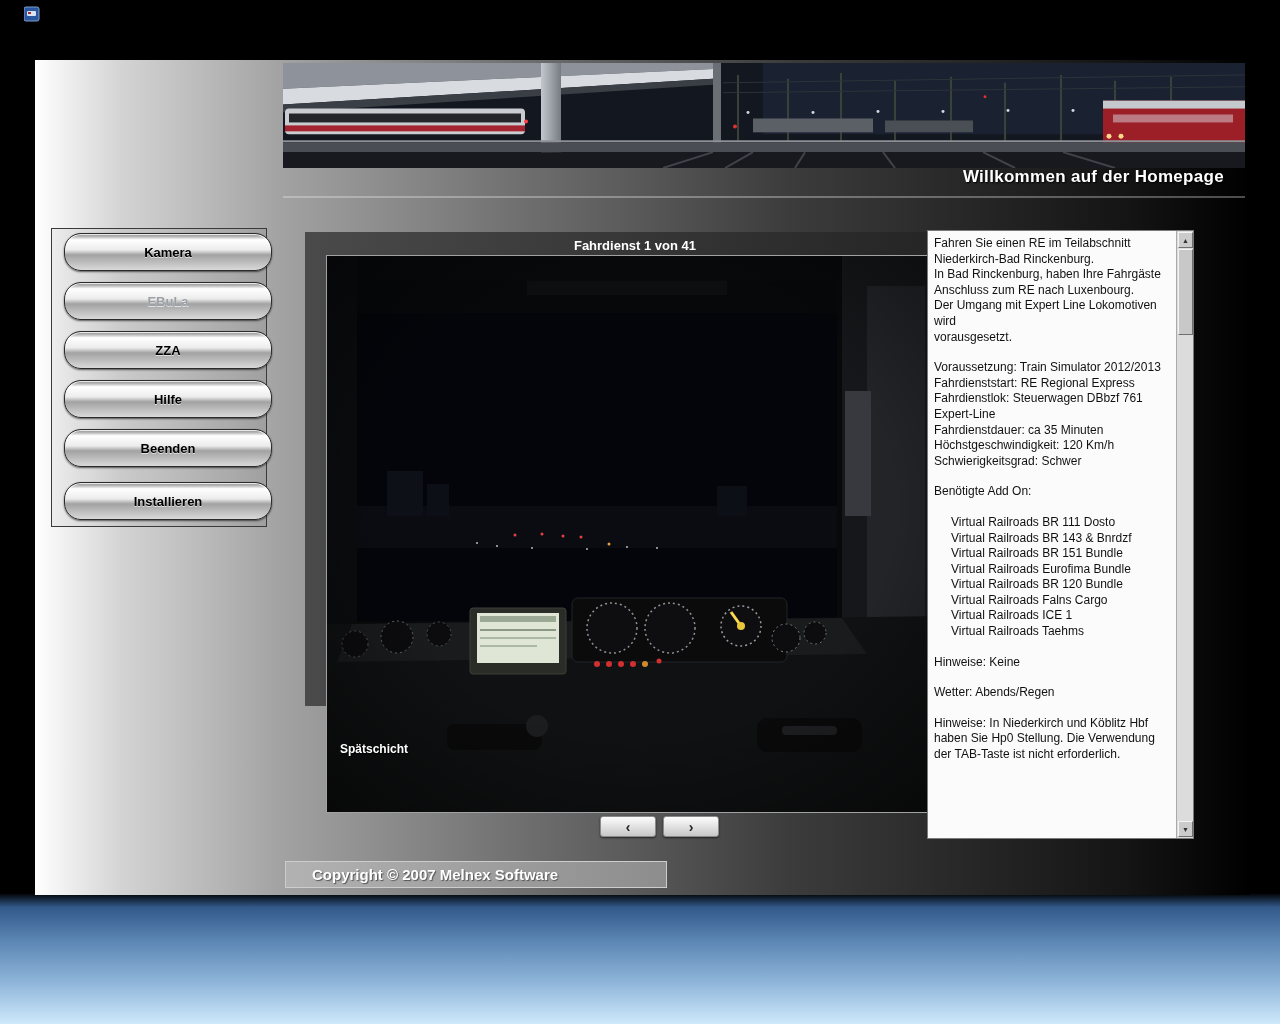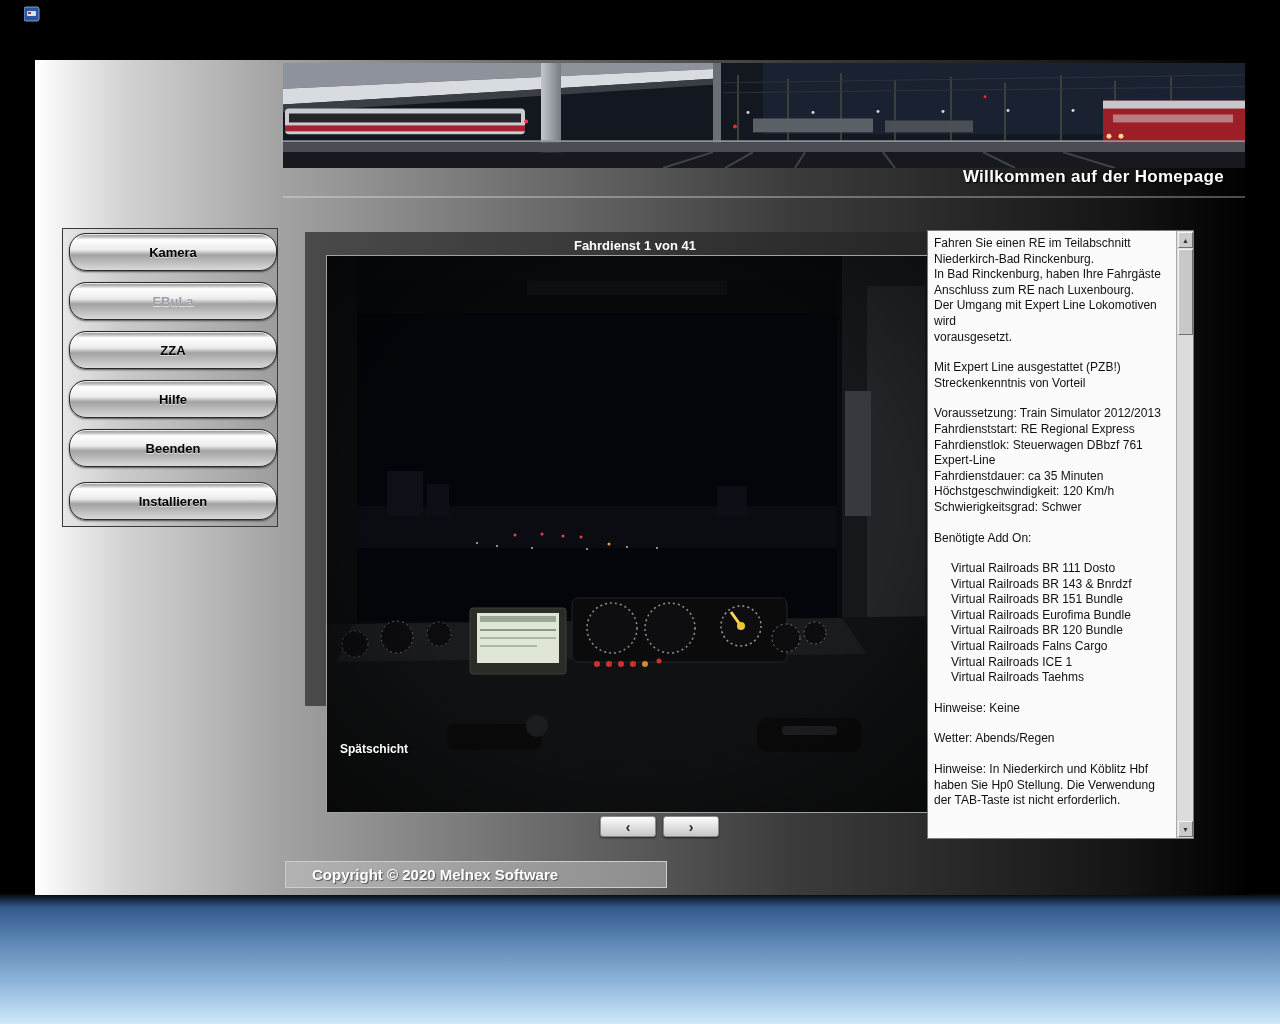--- a/index.html
+++ b/index.html
@@ -26,22 +26,22 @@
   .welcome {
     position:absolute; top:107px; right:26px;
     color:#fff; font-size:17px; font-weight:bold; letter-spacing:.3px;
     text-shadow:1px 1px 2px #000;
   }
   .separator { position:absolute; left:248px; top:136px; width:962px; height:2px;
     background:linear-gradient(to right,#cfcfcf,#8a8a8a); opacity:.55; }
 
   
   .sidebar {
-    position:absolute; left:27px; top:168px; width:216px;
-    border:1px solid #3a3a3a; padding:4px 0 6px 6px; background:rgba(0,0,0,0.04);
+    position:absolute; left:16px; top:168px; width:216px;
+    border:1px solid #3a3a3a; padding:4px 0 6px 12px; background:rgba(0,0,0,0.04);
   }
   .btn {
     width:208px; height:38px; margin:0 auto 11px auto;
     border:1px solid #2b2b2b; border-radius:17px;
     background:linear-gradient(180deg,#7c7c7c 0%,#ffffff 16%,#ececec 44%,#a2a2a2 58%,#d9d9d9 100%);
     box-shadow:inset 0 1px 1px rgba(255,255,255,.9), 0 1px 2px rgba(0,0,0,.6);
     display:flex; align-items:center; justify-content:center;
     cursor:pointer;
   }
   .btn:last-child { margin-bottom:0; }
@@ -335,22 +335,20 @@
 
     <div class="details">
       <div class="details-text">
         <div class="para">Fahren Sie einen RE im Teilabschnitt
 Niederkirch-Bad Rinckenburg.
 In Bad Rinckenburg, haben Ihre Fahrgäste
 Anschluss zum RE nach Luxenbourg.
 Der Umgang mit Expert Line Lokomotiven
 wird
 vorausgesetzt.</div>
-        <div class="para">Mit Expert Line ausgestattet (PZB!)
-Streckenkenntnis von Vorteil</div>
         <div class="para">Voraussetzung: Train Simulator 2012/2013
 Fahrdienststart: RE Regional Express
 Fahrdienstlok: Steuerwagen DBbzf 761
 Expert-Line
 Fahrdienstdauer: ca 35 Minuten
 Höchstgeschwindigkeit: 120 Km/h
 Schwierigkeitsgrad: Schwer</div>
         <div class="para">Benötigte Add On:</div>
         <div class="addon-list">
           <div class="addon">Virtual Railroads BR 111 Dosto</div>
@@ -373,17 +371,17 @@
           <span>▲</span>
         </div>
         <div class="sb-thumb"></div>
         <div class="sb-btn down">
           <span>▼</span>
         </div>
       </div>
     </div>
 
     <div class="copyright">
-      <span>Copyright © 2020 Melnex Software</span>
+      <span>Copyright © 2007 Melnex Software</span>
     </div>
 
   </div>
 </div>
 
 </body></html>

